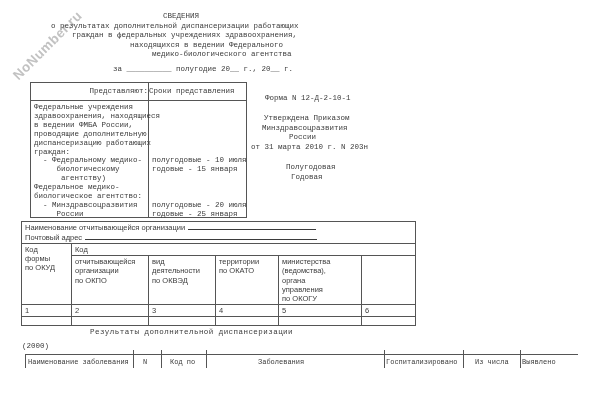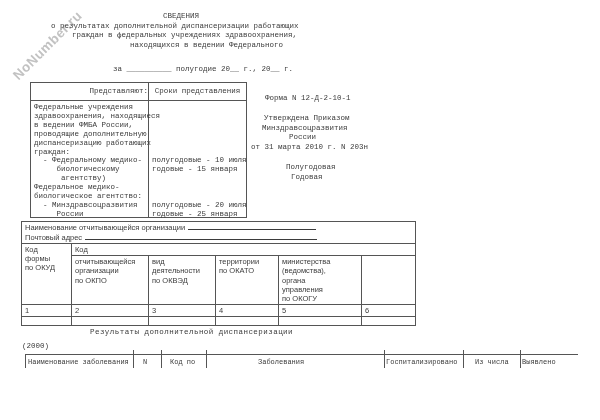--- a/index.html
+++ b/index.html
@@ -32,21 +32,21 @@
   .f3{left:262px;top:123.5px;}
   .f4{left:289px;top:133px;}
   .f5{left:251px;top:143px;}
   .f6{left:286px;top:163px;}
   .f7{left:291px;top:172.5px;}
 
   
   #subtbl{position:absolute;left:30px;top:82px;width:215px;height:134px;border:1px solid #555;}
   #subhead{display:flex;border-bottom:1px solid #555;height:17px;}
   #subhead .c1{width:117px;border-right:1px solid #555;text-align:right;padding-top:4px;}
-  #subhead .c2{flex:1;text-align:center;padding-top:4px;}
+  #subhead .c2{flex:1;text-align:left;padding-top:4px;}
   #subbody{position:relative;height:116px;}
   #subbody .vline{position:absolute;left:117px;top:0;bottom:0;width:1px;background:#555;}
   #subbody pre{margin:0;line-height:8.9px;}
   .presenters{position:absolute;left:3px;top:2px;}
   .dl1{position:absolute;left:121px;top:55px;}
   .dl2{position:absolute;left:121px;top:100px;}
 
   
   #orgtbl{position:absolute;left:21px;top:221px;width:394px;border-collapse:collapse;table-layout:fixed;}
   #orgtbl td{border:1px solid #555;vertical-align:top;padding:1px 3px;
@@ -72,20 +72,21 @@
 <body>
 
 <div id="page">
 
   <div id="wm">NoNumber.ru</div>
 
   <div class="abs mono t1">СВЕДЕНИЯ</div>
   <div class="abs mono t2">о результатах дополнительной диспансеризации работающих</div>
   <div class="abs mono t3">граждан в федеральных учреждениях здравоохранения,</div>
   <div class="abs mono t4">находящихся в ведении Федерального</div>
+  <div class="abs mono t5">медико-биологического агентства</div>
   <div class="abs mono t6">за __________ полугодие 20__ г., 20__ г.</div>
 
   <div class="abs mono f1">Форма N 12-Д-2-10-1</div>
   <div class="abs mono f2">Утверждена Приказом</div>
   <div class="abs mono f3">Минздравсоцразвития</div>
   <div class="abs mono f4">России</div>
   <div class="abs mono f5">от 31 марта 2010 г. N 203н</div>
   <div class="abs mono f6">Полугодовая</div>
   <div class="abs mono f7">Годовая</div>
 

